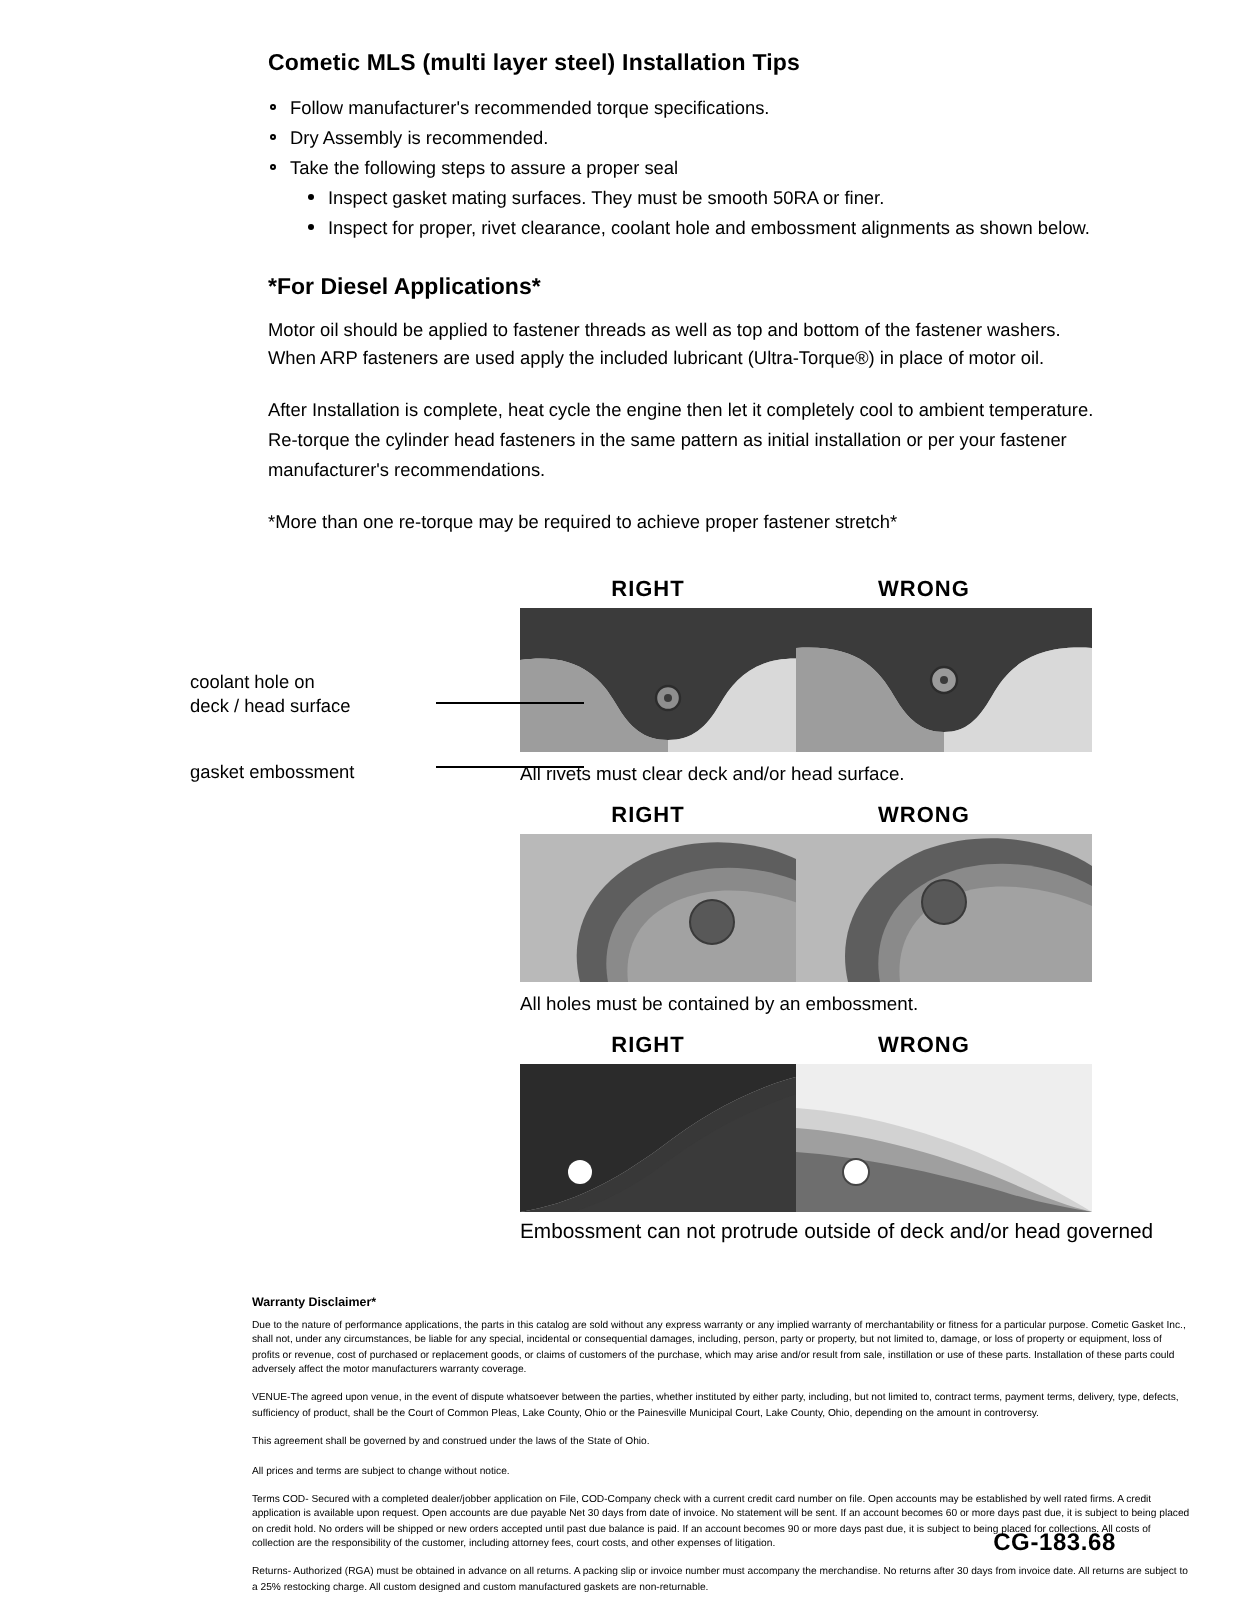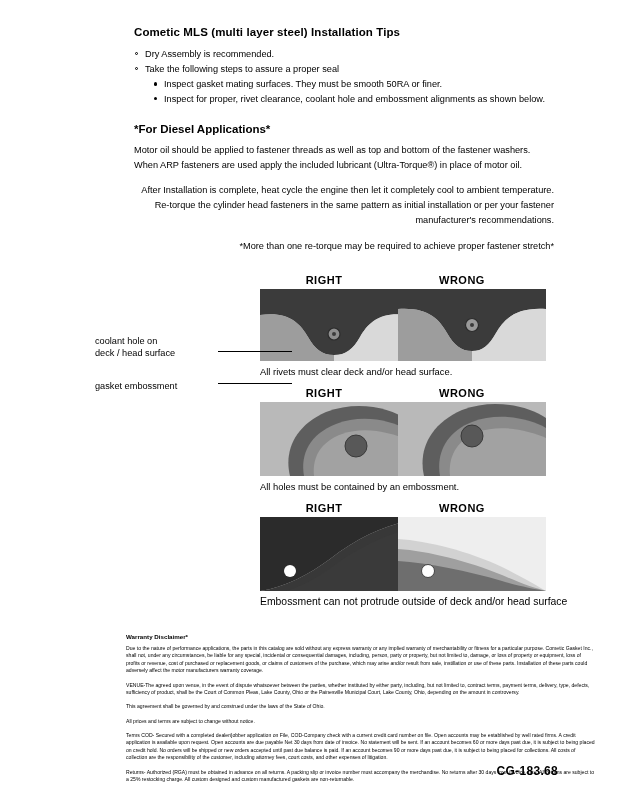--- a/index.html
+++ b/index.html
@@ -74,21 +74,21 @@
     font-size: 11.5px;
     font-weight: bold;
     margin: 16px 0 8px 70px;
   }
   .para {
     margin: 0 0 0 70px;
     font-size: 9.2px;
     line-height: 1.62;
     width: 420px;
   }
-  .para + .para { margin-top: 11px; text-align: right; }
+  .para + .para { margin-top: 11px; }
 
   
   .figures {
     margin-top: 20px;
     margin-left: 196px;
   }
   .figrow {
     display: flex;
     gap: 10px;
   }
@@ -159,20 +159,21 @@
   svg { display: block; }
 </style>
 </head>
 <body>
 
 <div class="page">
 
   <h1 class="title">Cometic MLS (multi layer steel) Installation Tips</h1>
 
   <ul class="bullets">
+    <li>Follow manufacturer's recommended torque specifications.</li>
     <li>Dry Assembly is recommended.</li>
     <li>
       <span>Take the following steps to assure a proper seal</span>
       <ul class="subbullets">
         <li>Inspect gasket mating surfaces.  They must be smooth 50RA or finer.</li>
         <li>Inspect for proper, rivet clearance, coolant hole and embossment alignments as shown below.</li>
       </ul>
     </li>
   </ul>
 
@@ -267,21 +268,21 @@
             <svg width="148" height="74" viewBox="0 0 148 74">
               <rect x="0" y="0" width="148" height="74" fill="#eeeeee"></rect>
               <path d="M0,22 C30,24 70,34 104,50 C124,60 138,68 148,74 L0,74 Z" fill="#d2d2d2"></path>
               <path d="M0,32 C30,34 70,44 104,58 C122,66 136,71 148,74 L0,74 Z" fill="#9f9f9f"></path>
               <path d="M0,44 C30,46 70,54 104,64 C120,69 136,72 148,74 L0,74 Z" fill="#6e6e6e"></path>
               <circle cx="30" cy="54" r="6.5" fill="#ffffff" stroke="#444" stroke-width="1"></circle>
             </svg>
           </div>
         </div>
       </div>
-      <p class="figcaption big"><span>Embossment can not protrude outside of deck and/or head surface</span></p>
+      <p class="figcaption big"><span>Embossment can not protrude outside of deck and/or head governed</span></p>
     </div>
   </div>
 
   <div class="callouts">
     <div>coolant hole on<br>deck / head surface</div>
     <div class="callout2">gasket embossment</div>
   </div>
   <div class="leader" style="left:218px; top:351px; width:74px;"></div>
   <div class="leader" style="left:218px; top:383px; width:74px;"></div>
 

